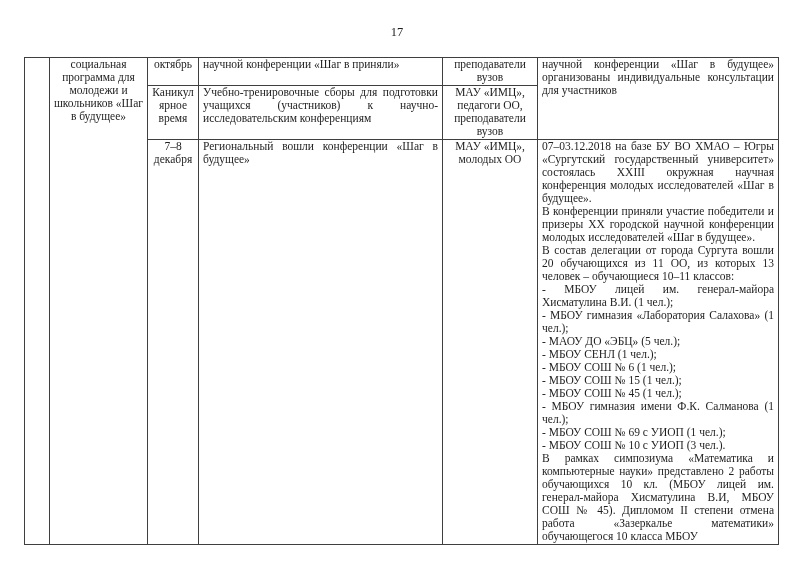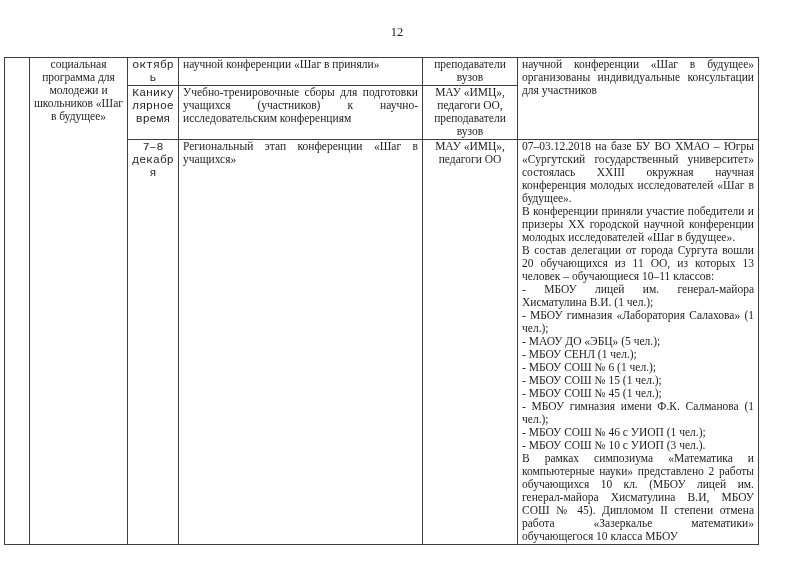--- a/index.html
+++ b/index.html
@@ -20,48 +20,48 @@
     position: absolute;
     top: 25px;
     left: 20px;
     width: 754px;
     text-align: center;
     font-size: 12.5px;
     line-height: 14px;
   }
   .doc-table-wrap {
     position: absolute;
-    left: 4px;
+    left: 24px;
     top: 57px;
   }
   table.doc-table {
     border-collapse: collapse;
     table-layout: fixed;
     width: 754px;
     height: 480px;
   }
   table.doc-table td {
     border: 1.5px solid #3f3f3f;
     vertical-align: top;
     padding: 0px 4px 1px 4px;
     font-size: 11.5px;
     line-height: 13px;
     overflow: hidden;
   }
   .c-center { text-align: center; }
   .c-justify { text-align: justify; }
-  .breakword { overflow-wrap: break-word; word-wrap: break-word; font-family: Liberation Mono, monospace; }
+  .breakword { overflow-wrap: break-word; word-wrap: break-word; }
   .results-detail-cell div { text-align: justify; }
 </style>
 </head>
 <body>
 
 <div class="page">
 
-  <div class="page-number">12</div>
+  <div class="page-number">17</div>
 
   <div class="doc-table-wrap">
     <table class="doc-table">
       <colgroup>
         <col style="width:25px">
         <col style="width:98px">
         <col style="width:51px">
         <col style="width:244px">
         <col style="width:95px">
         <col style="width:241px">
@@ -78,35 +78,35 @@
       </tr>
 
       <tr style="height:54px;">
         <td class="c-center breakword">Каникулярное время</td>
         <td class="c-justify">Учебно-тренировочные сборы для подготовки учащихся (участников) к научно-исследовательским конференциям</td>
         <td class="c-center">МАУ «ИМЦ», педагоги ОО, преподаватели вузов</td>
       </tr>
 
       <tr style="height:398px;">
         <td class="c-center breakword">7–8 декабря</td>
-        <td class="c-justify">Региональный этап конференции «Шаг в учащихся»</td>
-        <td class="c-center">МАУ «ИМЦ», педагоги ОО</td>
+        <td class="c-justify">Региональный вошли конференции «Шаг в будущее»</td>
+        <td class="c-center">МАУ «ИМЦ», молодых ОО</td>
         <td class="results-detail-cell">
           <div>07–03.12.2018 на базе БУ ВО ХМАО – Югры «Сургутский государственный университет» состоялась XXIII окружная научная конференция молодых исследователей «Шаг в будущее».</div>
           <div>В конференции приняли участие победители и призеры XX городской научной конференции молодых исследователей «Шаг в будущее».</div>
           <div>В состав делегации от города Сургута вошли 20 обучающихся из 11 ОО, из которых 13 человек – обучающиеся 10–11 классов:</div>
           <div>- МБОУ лицей им. генерал-майора Хисматулина В.И. (1 чел.);</div>
           <div>- МБОУ гимназия «Лаборатория Салахова» (1 чел.);</div>
           <div>- МАОУ ДО «ЭБЦ» (5 чел.);</div>
           <div>- МБОУ СЕНЛ (1 чел.);</div>
           <div>- МБОУ СОШ № 6 (1 чел.);</div>
           <div>- МБОУ СОШ № 15 (1 чел.);</div>
           <div>- МБОУ СОШ № 45 (1 чел.);</div>
           <div>- МБОУ гимназия имени Ф.К. Салманова (1 чел.);</div>
-          <div>- МБОУ СОШ № 46 с УИОП (1 чел.);</div>
+          <div>- МБОУ СОШ № 69 с УИОП (1 чел.);</div>
           <div>- МБОУ СОШ № 10 с УИОП (3 чел.).</div>
           <div>В рамках симпозиума «Математика и компьютерные науки» представлено 2 работы обучающихся 10 кл. (МБОУ лицей им. генерал-майора Хисматулина В.И, МБОУ СОШ № 45). Дипломом II степени отмена работа «Зазеркалье математики» обучающегося 10 класса МБОУ</div>
         </td>
       </tr>
     </tbody>
       </table>
   </div>
 
 </div>
 

